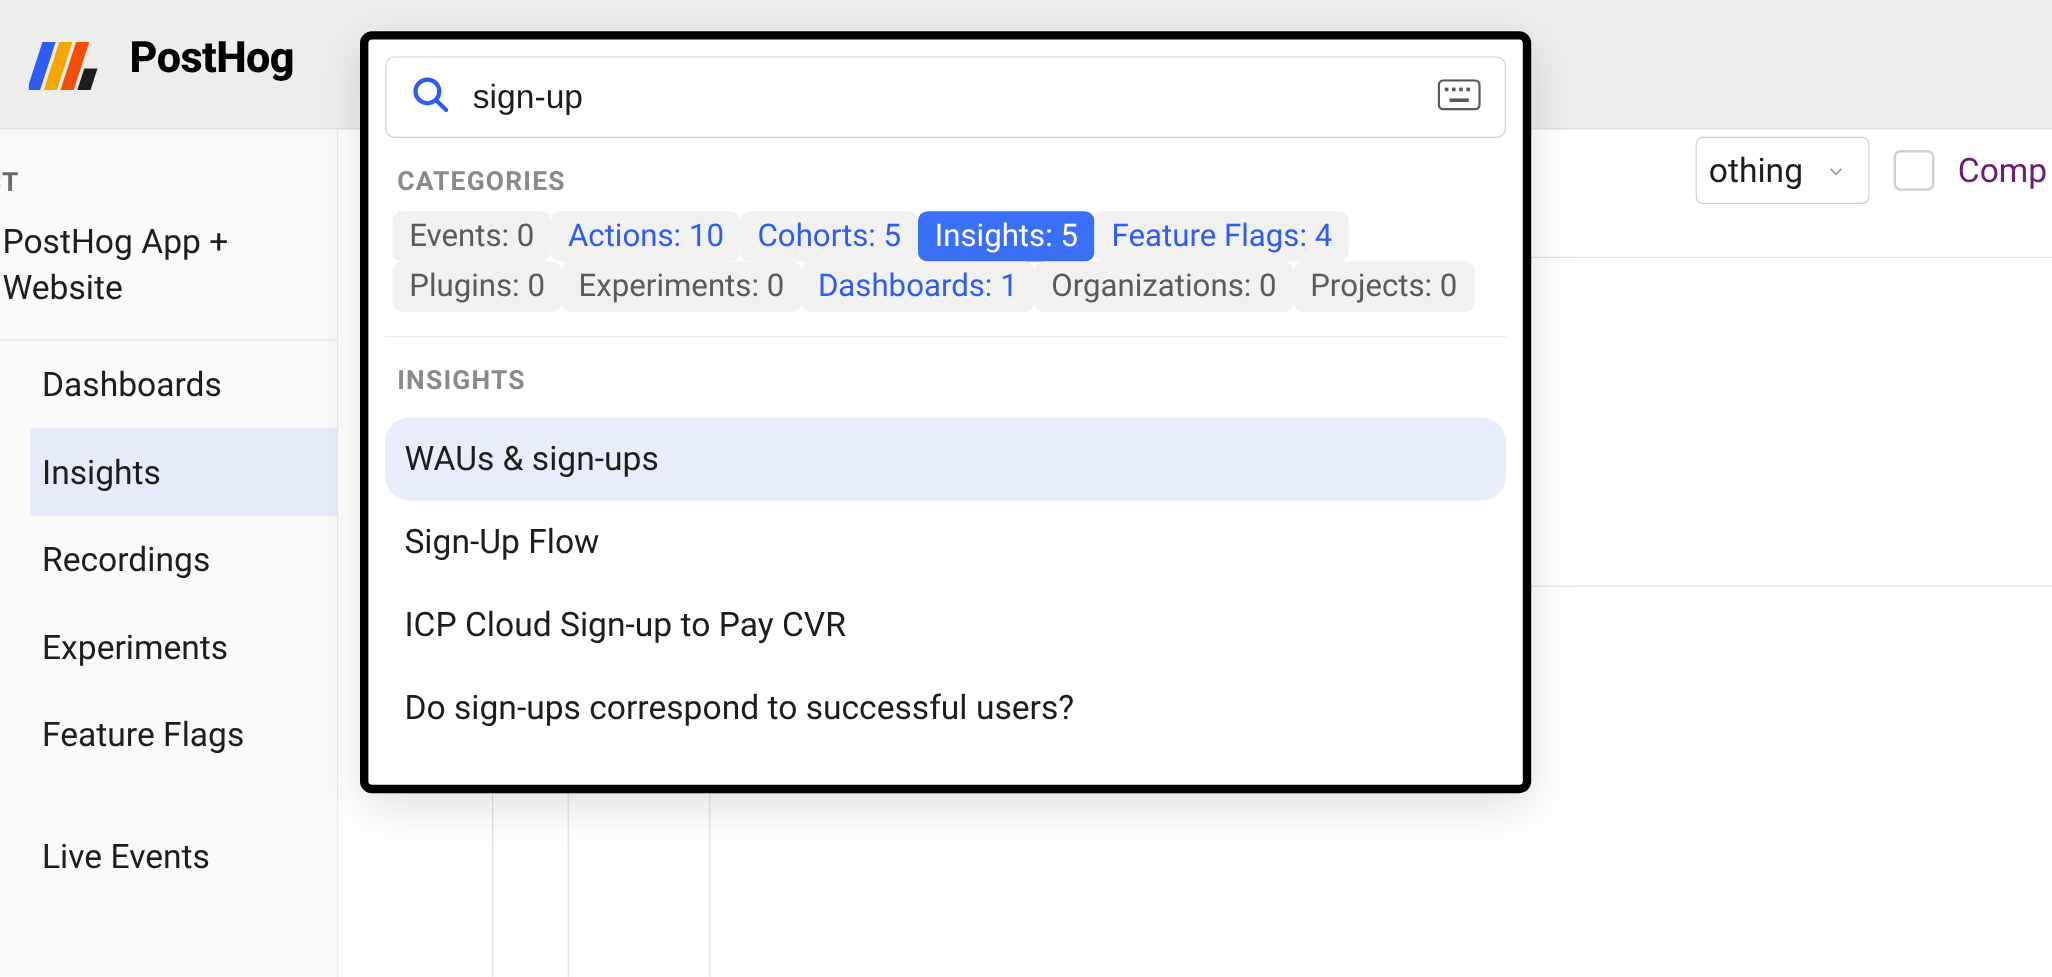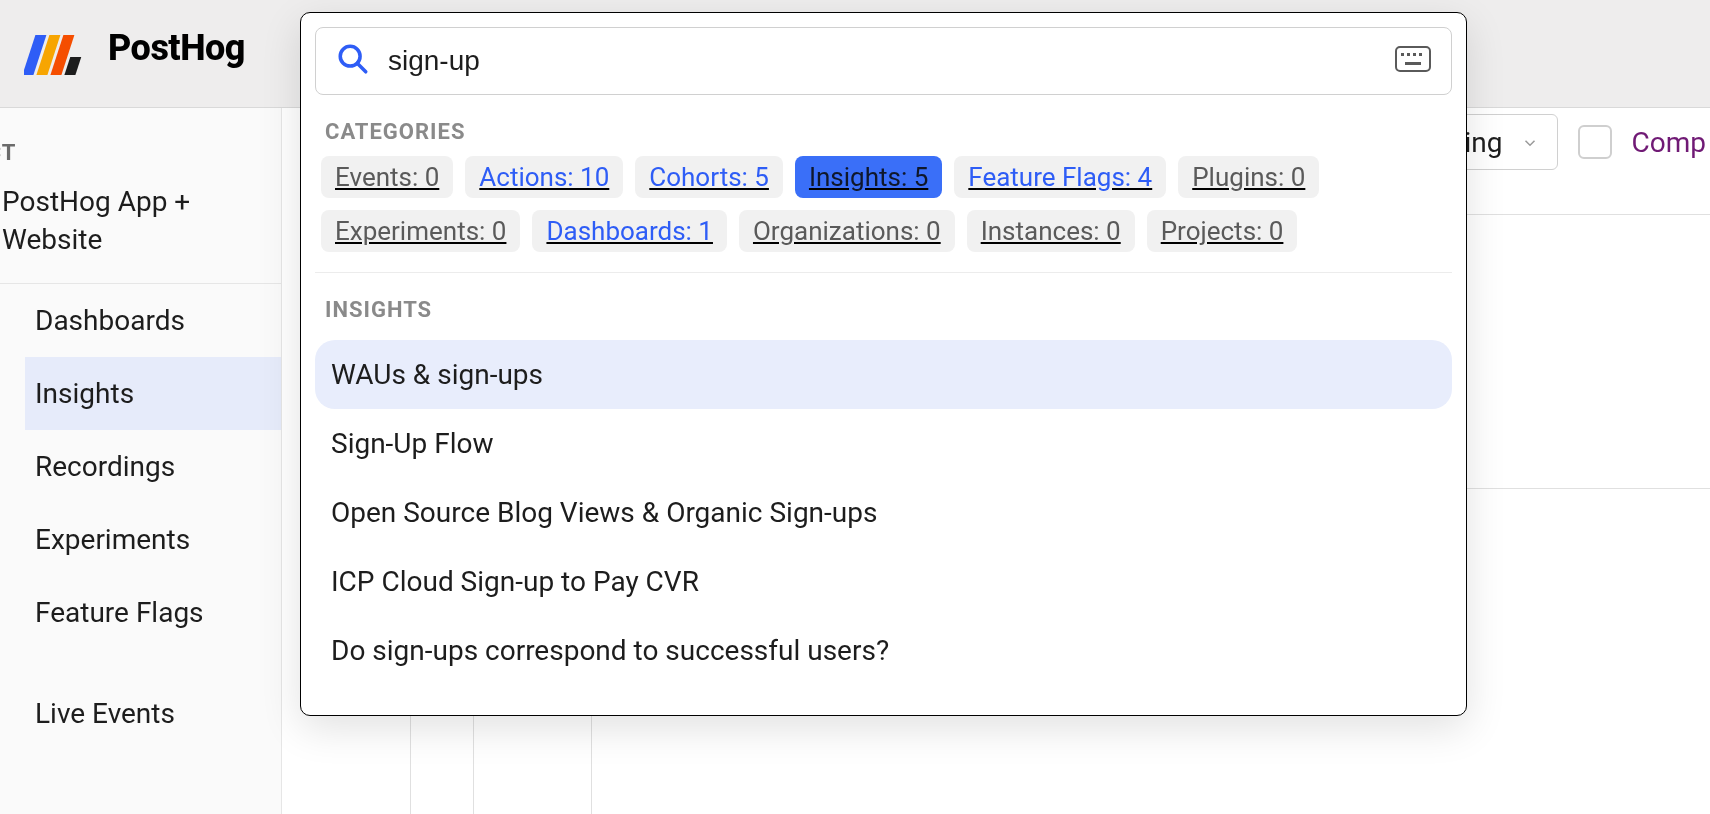--- a/index.html
+++ b/index.html
@@ -125,24 +125,24 @@
       position: absolute;
       left: 310px;
       right: 0;
       height: 1px;
       background: #e0e0e0;
     }
 
     .popover {
       position: absolute;
       left: 300px;
-      top: 12px;
-      width: 1167px;
+      top: 26px;
+      width: 976px;
       background: #fff;
-      border: 1px solid #000000;
+      border: 7px solid #000000;
       border-radius: 10px;
       box-shadow: 0 12px 40px rgba(0,0,0,0.12);
       z-index: 50;
       padding-bottom: 30px;
     }
     .search-box {
       margin: 14px 14px 0 14px;
       height: 68px;
       border: 1px solid #d0d0d0;
       border-radius: 8px;
@@ -171,38 +171,36 @@
     .section-label {
       font-size: 22px;
       font-weight: 700;
       letter-spacing: 1px;
       color: #8a8a8a;
       padding: 24px 24px 12px 24px;
     }
     .pill-row {
       display: flex;
       flex-wrap: wrap;
-      gap: 12px;
       padding: 0 20px 6px 20px;
-      text-decoration: underline;
     }
     .pill {
       background: #f1f1f1;
       border-radius: 8px;
       padding: 6px 14px;
       font-size: 26px;
       color: #5a5a5a;
       cursor: pointer;
     }
     .pill.link {
       color: #2e5df6;
     }
     .pill.active {
       background: #3a6ff8;
-      color: #0f172a;
+      color: #ffffff;
     }
     .divider {
       height: 1px;
       background: #ececec;
       margin: 14px 14px 0 14px;
     }
     .result-list {
       padding: 6px 14px 0 14px;
     }
     .result-item {
@@ -295,27 +293,25 @@
   <div class="pill-row">
     <div class="pill">Events: 0</div>
     <div class="pill link">Actions: 10</div>
     <div class="pill link">Cohorts: 5</div>
     <div class="pill active">Insights: 5</div>
     <div class="pill link">Feature Flags: 4</div>
     <div class="pill">Plugins: 0</div>
     <div class="pill">Experiments: 0</div>
     <div class="pill link">Dashboards: 1</div>
     <div class="pill">Organizations: 0</div>
-    <div class="pill">Instances: 0</div>
     <div class="pill">Projects: 0</div>
   </div>
 
   <div class="divider"></div>
 
   <div class="section-label">INSIGHTS</div>
   <div class="result-list">
     <div class="result-item highlight">WAUs &amp; sign-ups</div>
     <div class="result-item">Sign-Up Flow</div>
-    <div class="result-item">Open Source Blog Views &amp; Organic Sign-ups</div>
     <div class="result-item">ICP Cloud Sign-up to Pay CVR</div>
     <div class="result-item">Do sign-ups correspond to successful users?</div>
   </div>
 </div>
 
 </body></html>

